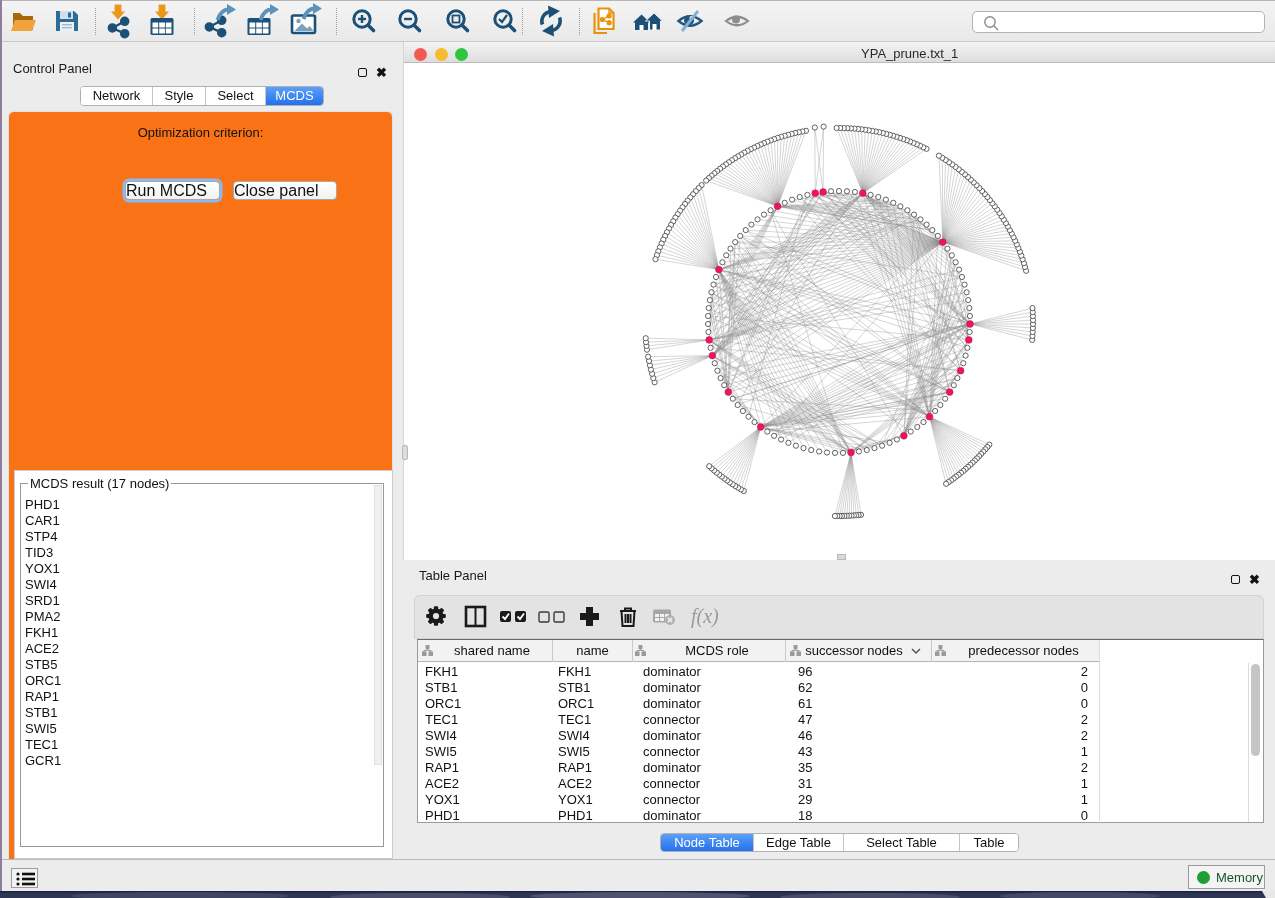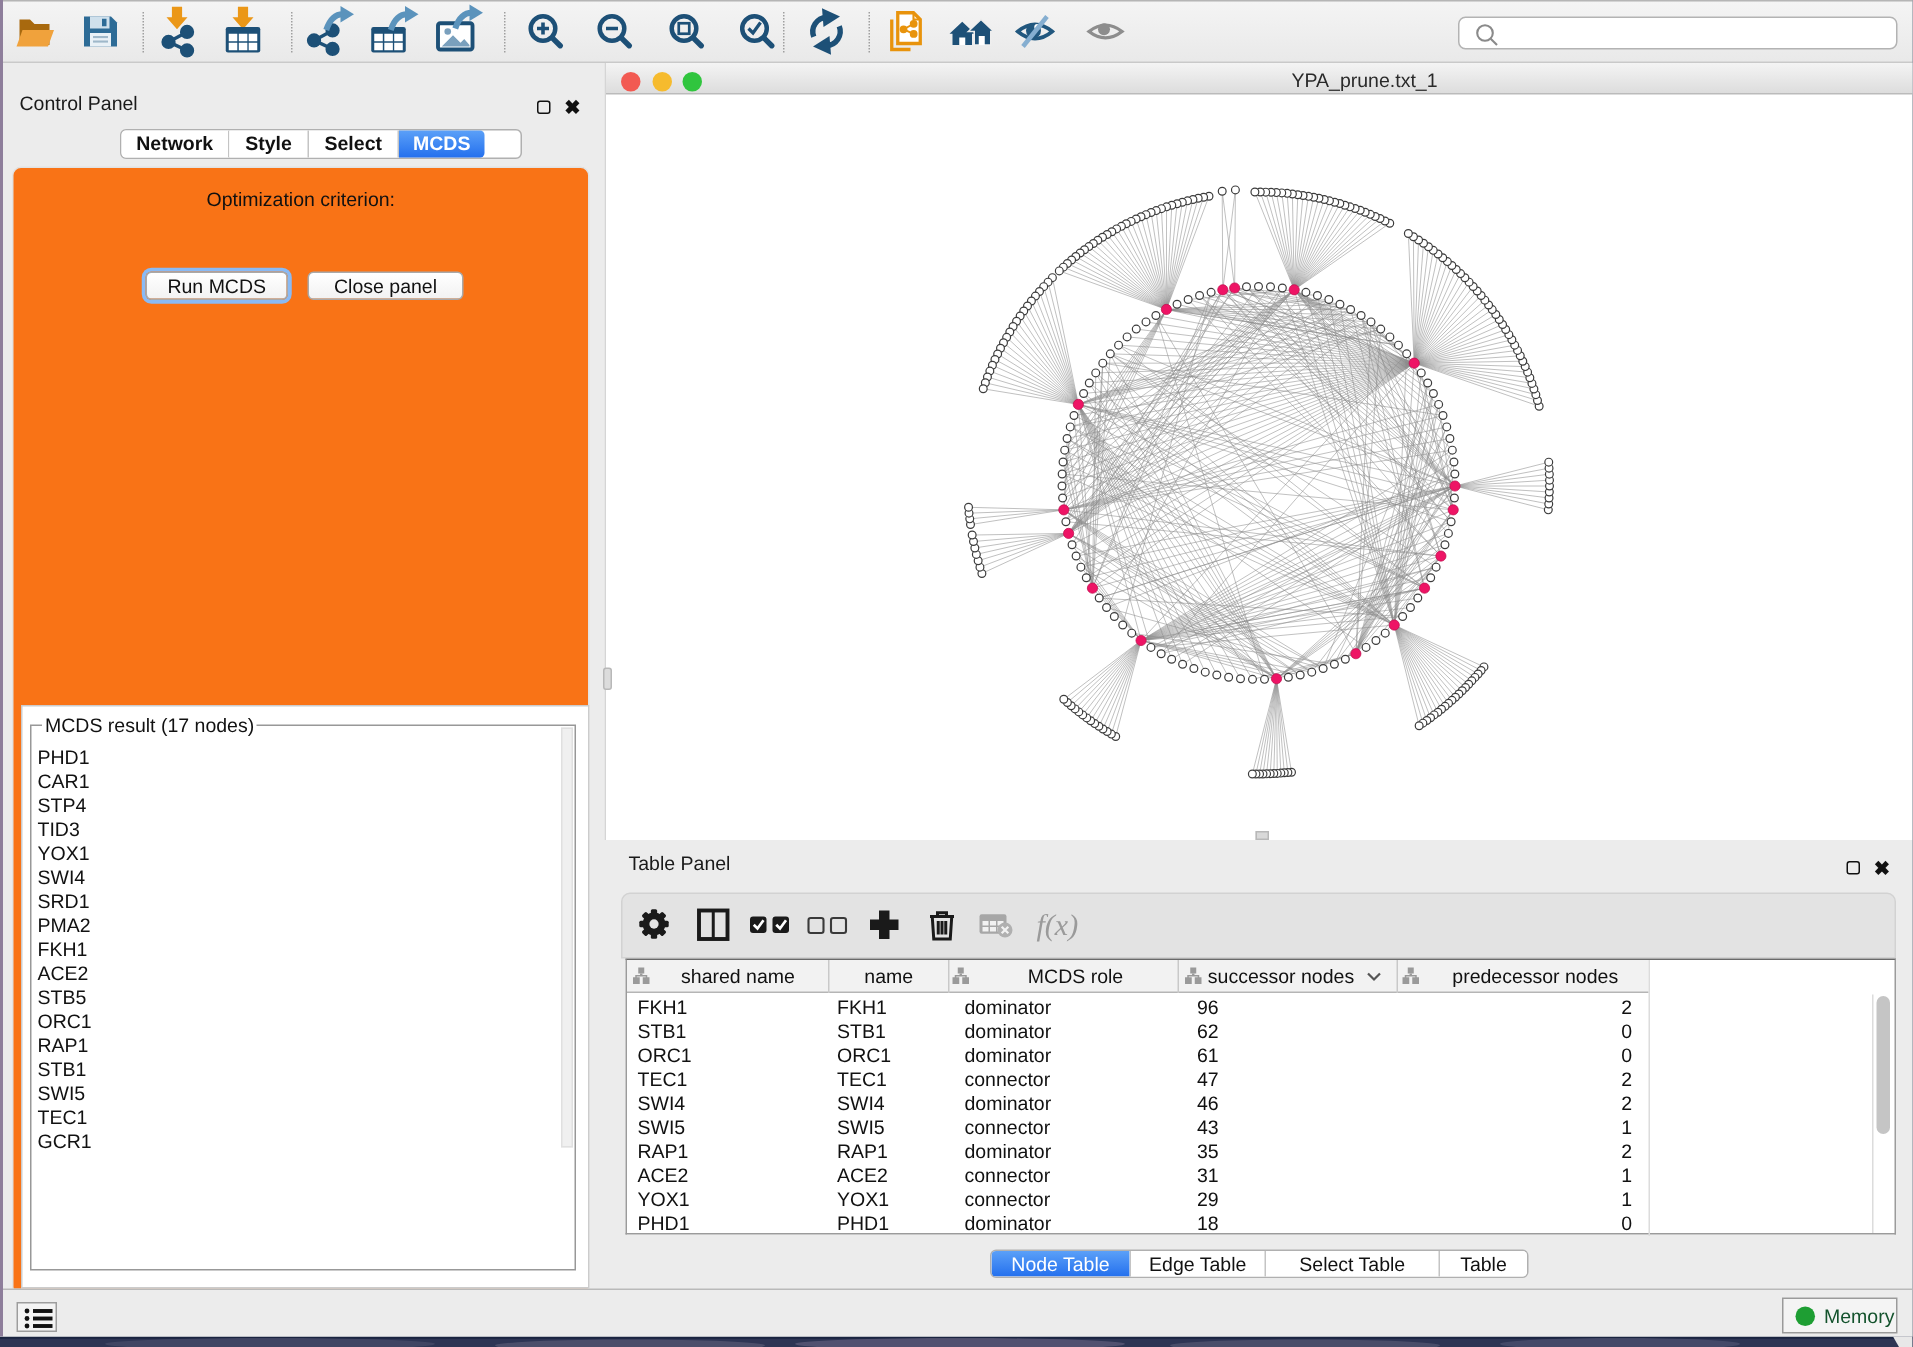--- a/index.html
+++ b/index.html
@@ -15,27 +15,27 @@
   border:1px solid #b3b3b3; border-radius:5px; }
 
 #cpanel { position:absolute; left:0; top:53px; width:400px; height:817px; background:#ececec;padding-left:48px; }
 #cpanel > .title { position:absolute; left:13px; top:8px; font-size:13px; color:#1a1a1a; }
 
 .tabbar { position:absolute; display:flex; background:#fff; border:1px solid #b0b0b0; border-radius:4px; }
 .tabbar .tab { font-size:13px; color:#111; text-align:center; border-right:1px solid #c4c4c4; background:#fff; }
 .tabbar .tab:first-child { border-radius:3px 0 0 3px; }
 .tabbar .tab:last-child { border-right:none; border-radius:0 3px 3px 0; }
 .tabbar .tab.sel { background:linear-gradient(#5ba0f8,#2470ee); color:#fff; }
-#cptabs { left:80px; top:33px; width:268px; height:20px;font-weight:bold; }
+#cptabs { left:80px; top:33px; width:244px; height:20px; }
 #cptabs .tab { line-height:18px; }
 #cpbody { position:absolute; left:8px; top:58px; width:385px; height:753px; background:#f97316; border:1px solid #e2e2e2; border-radius:6px; }
 #optlabel { position:absolute; left:0; top:13px; width:100%; text-align:center; font-size:13px; color:#111; }
 #dropdown { position:absolute; left:37px; top:37px; width:312px; height:21px; background:#fff; border:1px solid #ababab; border-radius:4px; font-size:13px; color:#111; line-height:19px; padding-left:12px; }
 #dropdown .stepper { position:absolute; right:-1px; top:-1px; width:21px; height:21px; background:linear-gradient(#5ea2f8,#1b6bee); border-radius:0 4px 4px 0; }
-.btn { position:absolute; height:19px; background:linear-gradient(#ffffff,#f2f2f2); border:1px solid #a9a9a9; border-radius:4px; font-size:13px; color:#111; text-align:center; line-height:17px; }
+.btn { position:absolute; height:19px; background:linear-gradient(#ffffff,#f2f2f2); border:1px solid #a9a9a9; border-radius:4px; font-size:16px; color:#111; text-align:left; line-height:17px;margin-left:28px; }
 #runbtn { left:88px; top:69px; width:95px; box-shadow:0 0 0 2.5px #8abaf4; }
 #closebtn { left:196px; top:69px; width:104px; }
 
 #resultwrap { position:absolute; left:5px; top:358px; width:379px; height:389px; background:#fff; border:1px solid #cccccc; }
 #resultbox { position:absolute; left:5px; top:12px; width:364px; height:364px; border:1px solid #989898; }
 #resulttitle { position:absolute; left:7px; top:-8px; background:#fff; padding:0 2px; font-size:13px; color:#111; }
 #resultlist { position:absolute; left:4px; top:13px; font-size:13px; color:#111; line-height:16px; }
 #resultsb { position:absolute; right:1px; top:1px; width:8px; height:280px; background:#f0f0f0; border:1px solid #e0e0e0; }
 
 #netpanel { position:absolute; left:403px; top:42px; width:872px; height:518px; background:#fff; border-left:1px solid #d5d5d5; }

